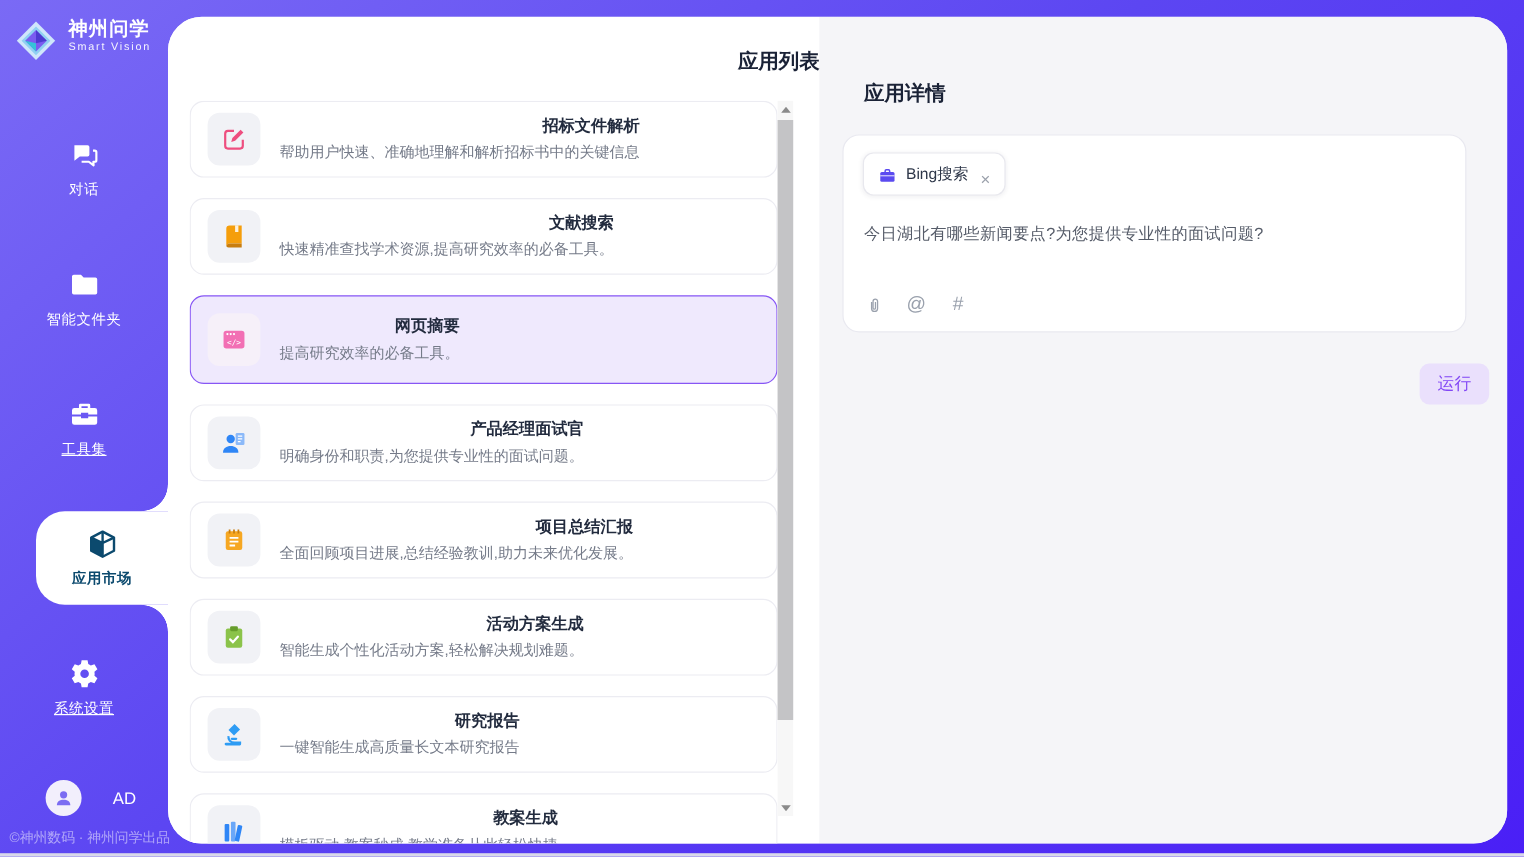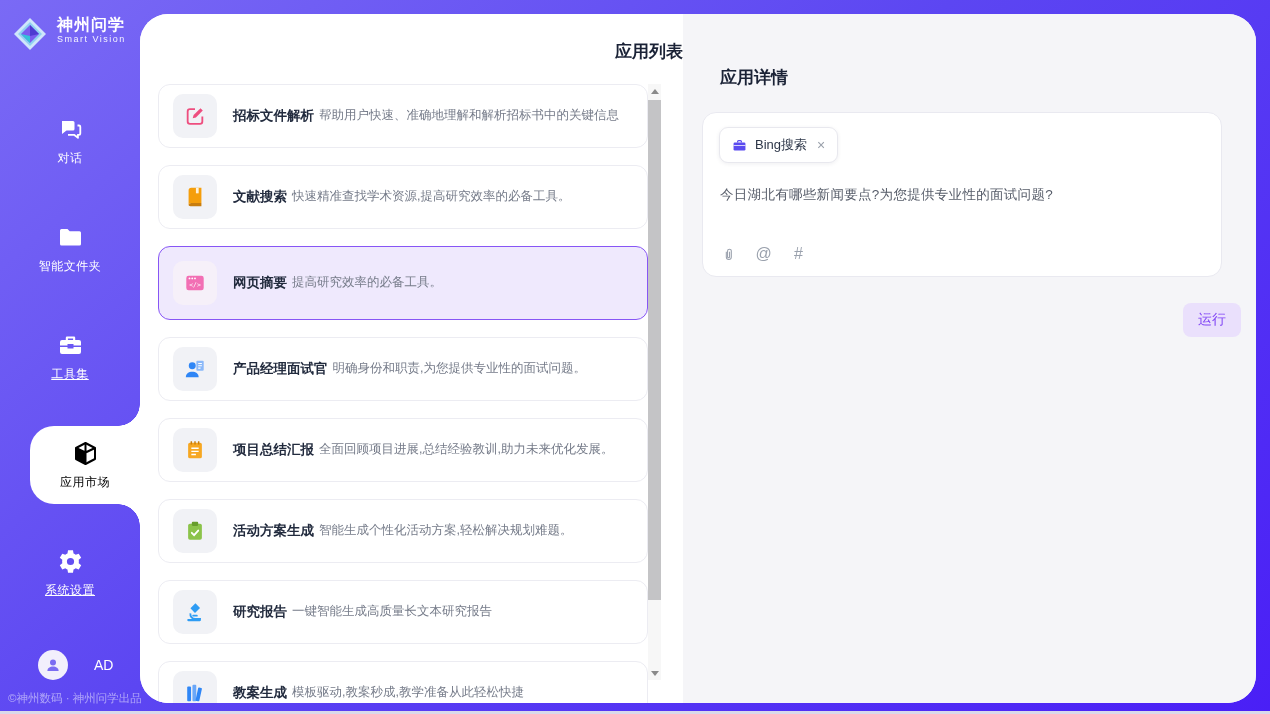--- a/index.html
+++ b/index.html
@@ -17,21 +17,21 @@
   .logo-diamond svg { display:block; }
   .brand-name { color:#fff; font-size:16px; font-weight:bold; letter-spacing:1px; line-height:18px; }
   .brand-sub { color:rgba(255,255,255,.92); font-size:9px; letter-spacing:1.5px; }
   .nav { margin-top:50px; display:flex; flex-direction:column; gap:30px; }
   .nav-item { height:78px; display:flex; flex-direction:column; align-items:center; justify-content:center;
               color:#fff; font-size:12px; cursor:pointer; position:relative; }
   .nav-icon { width:27px; height:27px; display:block; }
   .nav-icon svg { width:27px; height:27px; display:block; }
   .nav-label { margin-top:7px; letter-spacing:.5px; }
   .nav-item.underlined .nav-label { text-decoration:underline; }
-  .nav-item.active { background:#fff; margin-left:30px; border-radius:24px 0 0 24px; color:#000000; }
+  .nav-item.active { background:#fff; margin-left:30px; border-radius:24px 0 0 24px; color:#0c4a6e;font-weight:bold; }
   .nav-item.active::before { content:""; position:absolute; right:0; top:-22px; width:22px; height:22px;
       background:radial-gradient(circle at 0 0, rgba(255,255,255,0) 21.5px, #fff 22px); }
   .nav-item.active::after { content:""; position:absolute; right:0; bottom:-22px; width:22px; height:22px;
       background:radial-gradient(circle at 0 100%, rgba(255,255,255,0) 21.5px, #fff 22px); }
   .user-row { position:absolute; bottom:34px; left:38px; display:flex; align-items:center; gap:26px; }
   .avatar { width:30px; height:30px; border-radius:50%; background:#f2effc; display:flex; align-items:center; justify-content:center; }
   .avatar svg { width:18px; height:18px; }
   .user-name { color:#fff; font-size:14px; }
   .side-footer { position:absolute; bottom:8px; left:8px; color:rgba(255,255,255,.5); font-size:11.5px; white-space:nowrap; }
 
@@ -44,37 +44,37 @@
   .panel-title { font-size:17px; font-weight:bold; color:#1a2236; margin:26px 0 0 18px; }
   .cards { position:absolute; top:70px; left:18px; width:490px; bottom:0; overflow:hidden;
            display:flex; flex-direction:column; gap:17px; }
   .card { flex:none; height:64px; background:#fff; border:1px solid #ececf2; border-radius:12px;
           display:flex; align-items:center; gap:16px; padding:0 14px; cursor:pointer; }
   .card.selected { height:74px; background:#efe9fd; border:1px solid #8756f5; }
   .tile { width:44px; height:44px; border-radius:10px; background:#f1f2f6; flex:none;
           display:flex; align-items:center; justify-content:center; }
   .card.selected .tile { background:#f6f0f9; }
   .tile svg { width:22px; height:22px; display:block; }
-  .card-text { display:flex; flex-direction:row; gap:5px; }
+  .card-text { display:flex; flex-direction:column; gap:5px; }
   .card-title { font-size:13.5px; font-weight:bold; color:#222b3e; }
   .card-desc { font-size:12.5px; color:#757b89; }
 
   
   .scrollbar { position:absolute; right:22px; top:70px; bottom:23px; width:13px; background:#f7f7f7; }
   .sb-arrow { position:absolute; left:0; width:13px; height:14px; display:flex; align-items:center; justify-content:center; cursor:pointer; }
   .sb-up { top:0; } .sb-down { bottom:0; }
   .tri-up { width:0; height:0; border-left:4px solid transparent; border-right:4px solid transparent; border-bottom:5px solid #8a8a8a; }
   .tri-down { width:0; height:0; border-left:4px solid transparent; border-right:4px solid transparent; border-top:5px solid #8a8a8a; }
   .sb-thumb { position:absolute; left:0; top:16px; width:13px; height:500px; background:#c4c4c6; cursor:pointer; }
 
   
   .detail-panel { flex:1; background:#f5f5f8; position:relative; padding:26px 0 0 19px; }
   .detail-card { margin-top:23px; width:520px; height:165px; background:#fff;
                  border:1px solid #e9e9f0; border-radius:14px; position:relative; }
-  .tag { display:inline-flex; align-items:center; gap:8px; margin:14px 0 0 16px;
+  .tag { display:inline-flex; align-items:flex-end; gap:8px; margin:14px 0 0 16px;
          background:#fff; border:1px solid #e8e8ee; border-radius:9px; padding:8px 12px;
          box-shadow:0 1px 4px rgba(30,30,60,.07); font-size:13px; color:#2d3648; }
   .tag-icon svg { width:15px; height:15px; display:block; }
   .tag-close { color:#9aa0ab; font-size:14px; line-height:10px; margin-left:2px; cursor:pointer; }
   .query { margin:23px 16px 0 17px; font-size:13.5px; color:#565c69; letter-spacing:.3px; }
   .attach-row { position:absolute; left:17px; bottom:13px; display:flex; align-items:center; gap:18px; color:#9aa1ad; }
   .attach-icon { display:flex; align-items:center; justify-content:center; width:17px; height:18px;
                  font-size:16px; cursor:pointer; }
   .attach-icon svg { width:15px; height:17px; display:block; }
   .run-row { width:539px; display:flex; justify-content:flex-end; margin-top:26px; }

